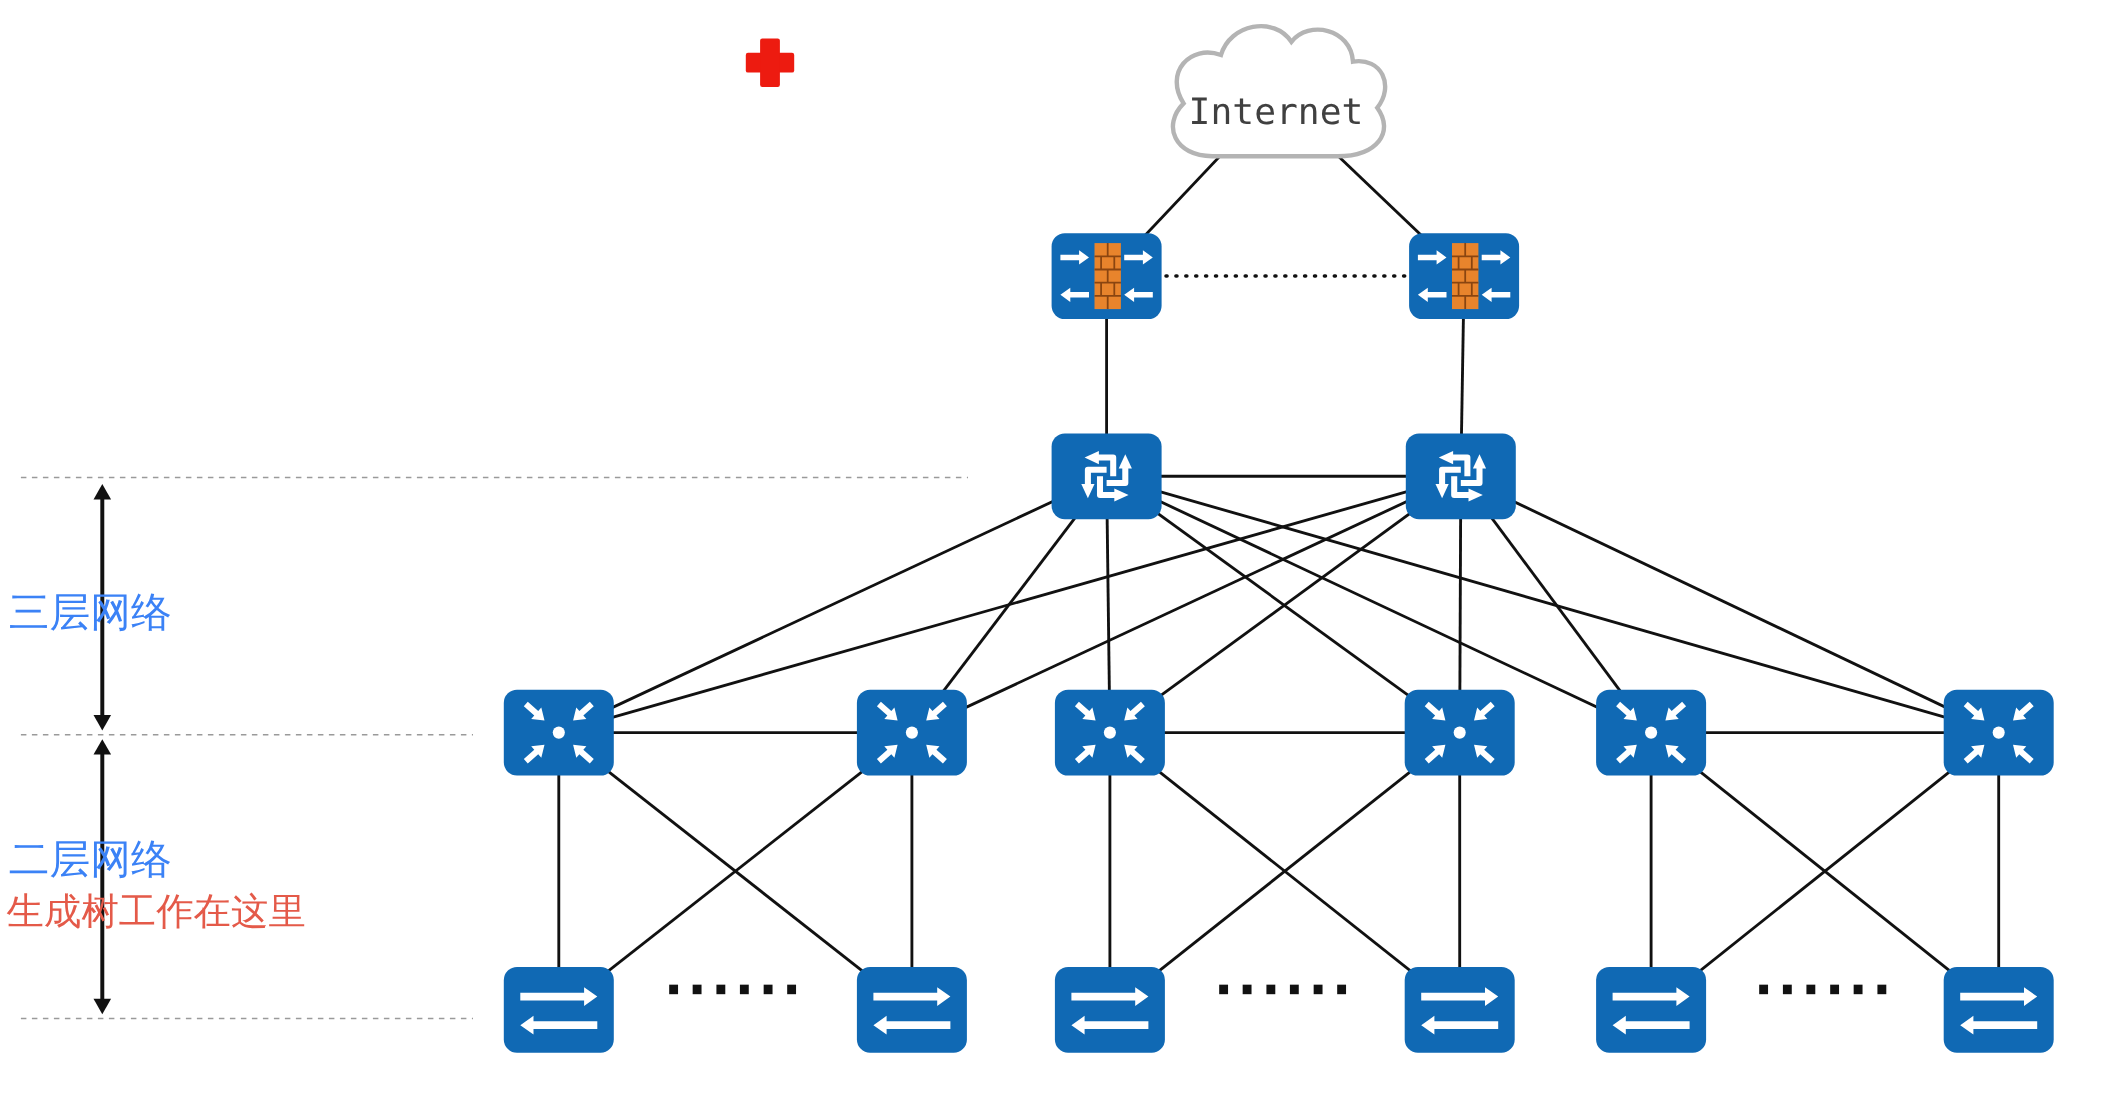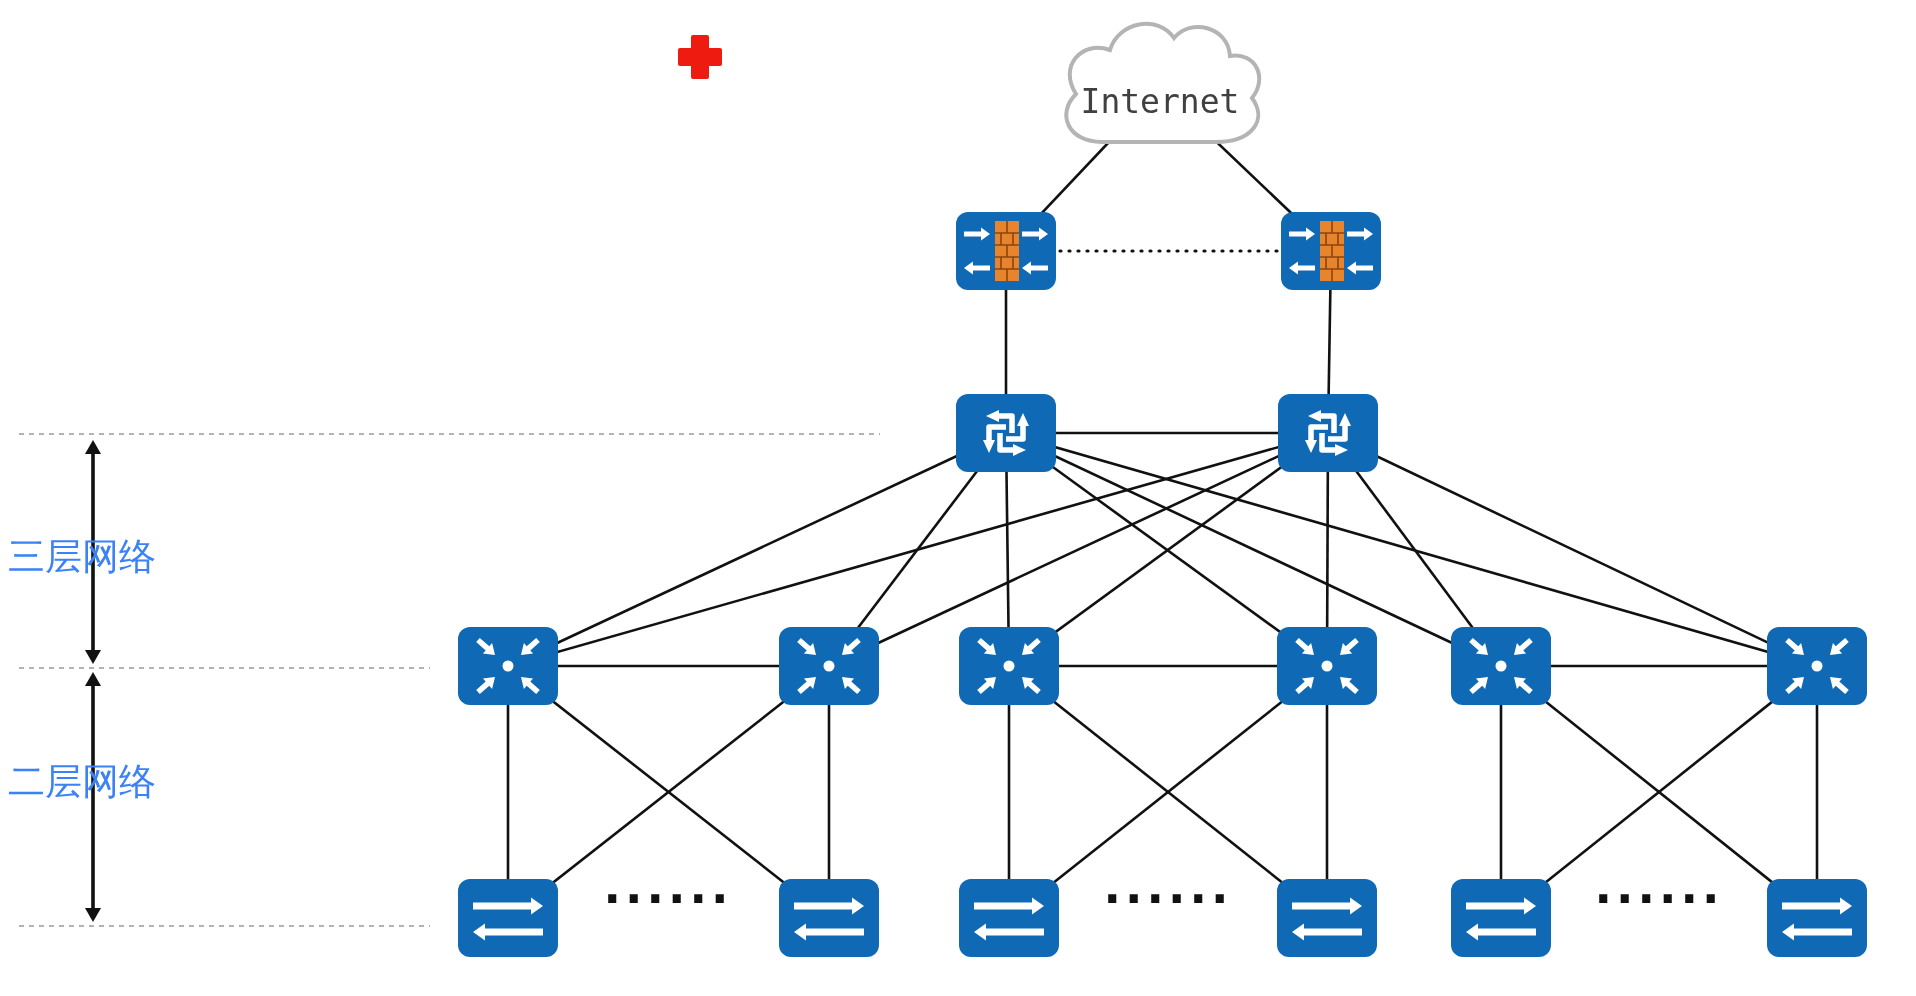--- a/index.html
+++ b/index.html
@@ -221,17 +221,18 @@
         <polygon points="85.0,49.5 27.0,49.5 27.0,44.5 15.0,53.0 27.0,61.5 27.0,56.5 85.0,56.5" fill="#fff"></polygon>
       </g>
     </svg>
 
   <div class="lbl internet-lbl">Internet</div>
 
   <div class="lbl l3-lbl">三层网络</div>
 
   <div class="lbl l2-lbl">二层网络</div>
 
+  <div class="lbl stp-lbl" style="color: rgb(228, 90, 73);">生成树工作在这里</div>
 
   <div class="lbl dots dots1">······</div>
   <div class="lbl dots dots2">······</div>
   <div class="lbl dots dots3">······</div>
 </div>
 
 </body></html>

